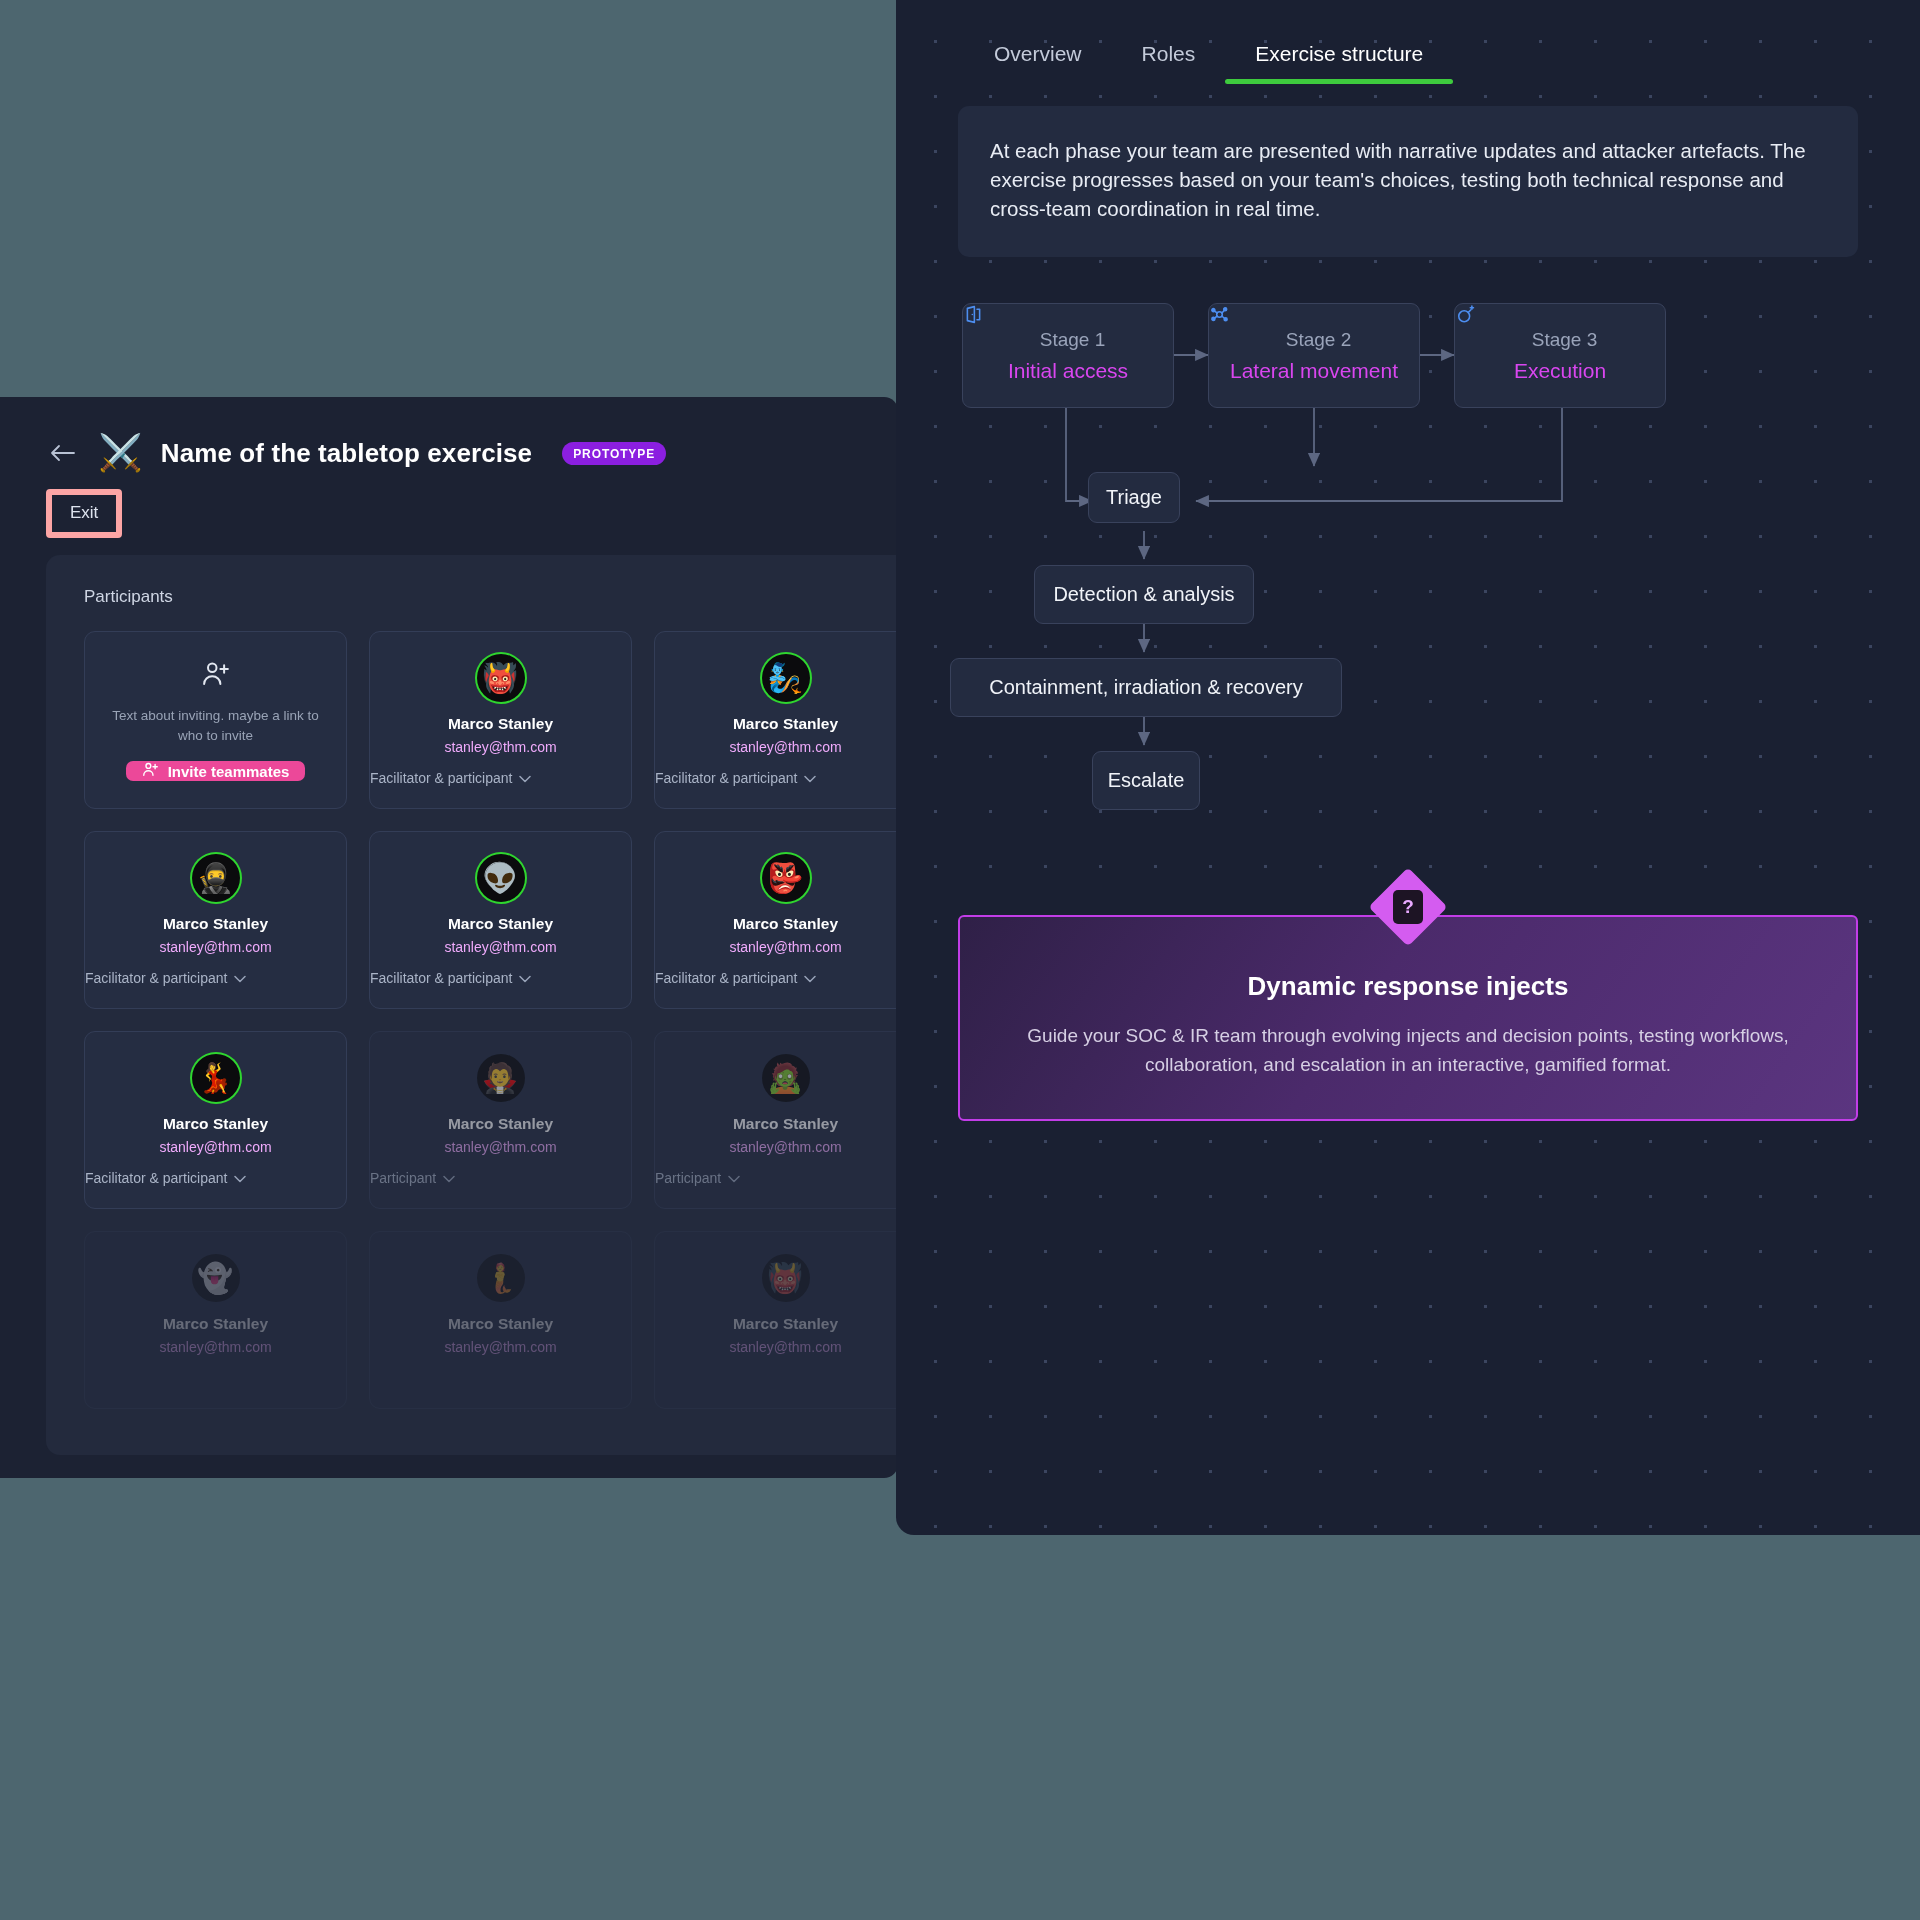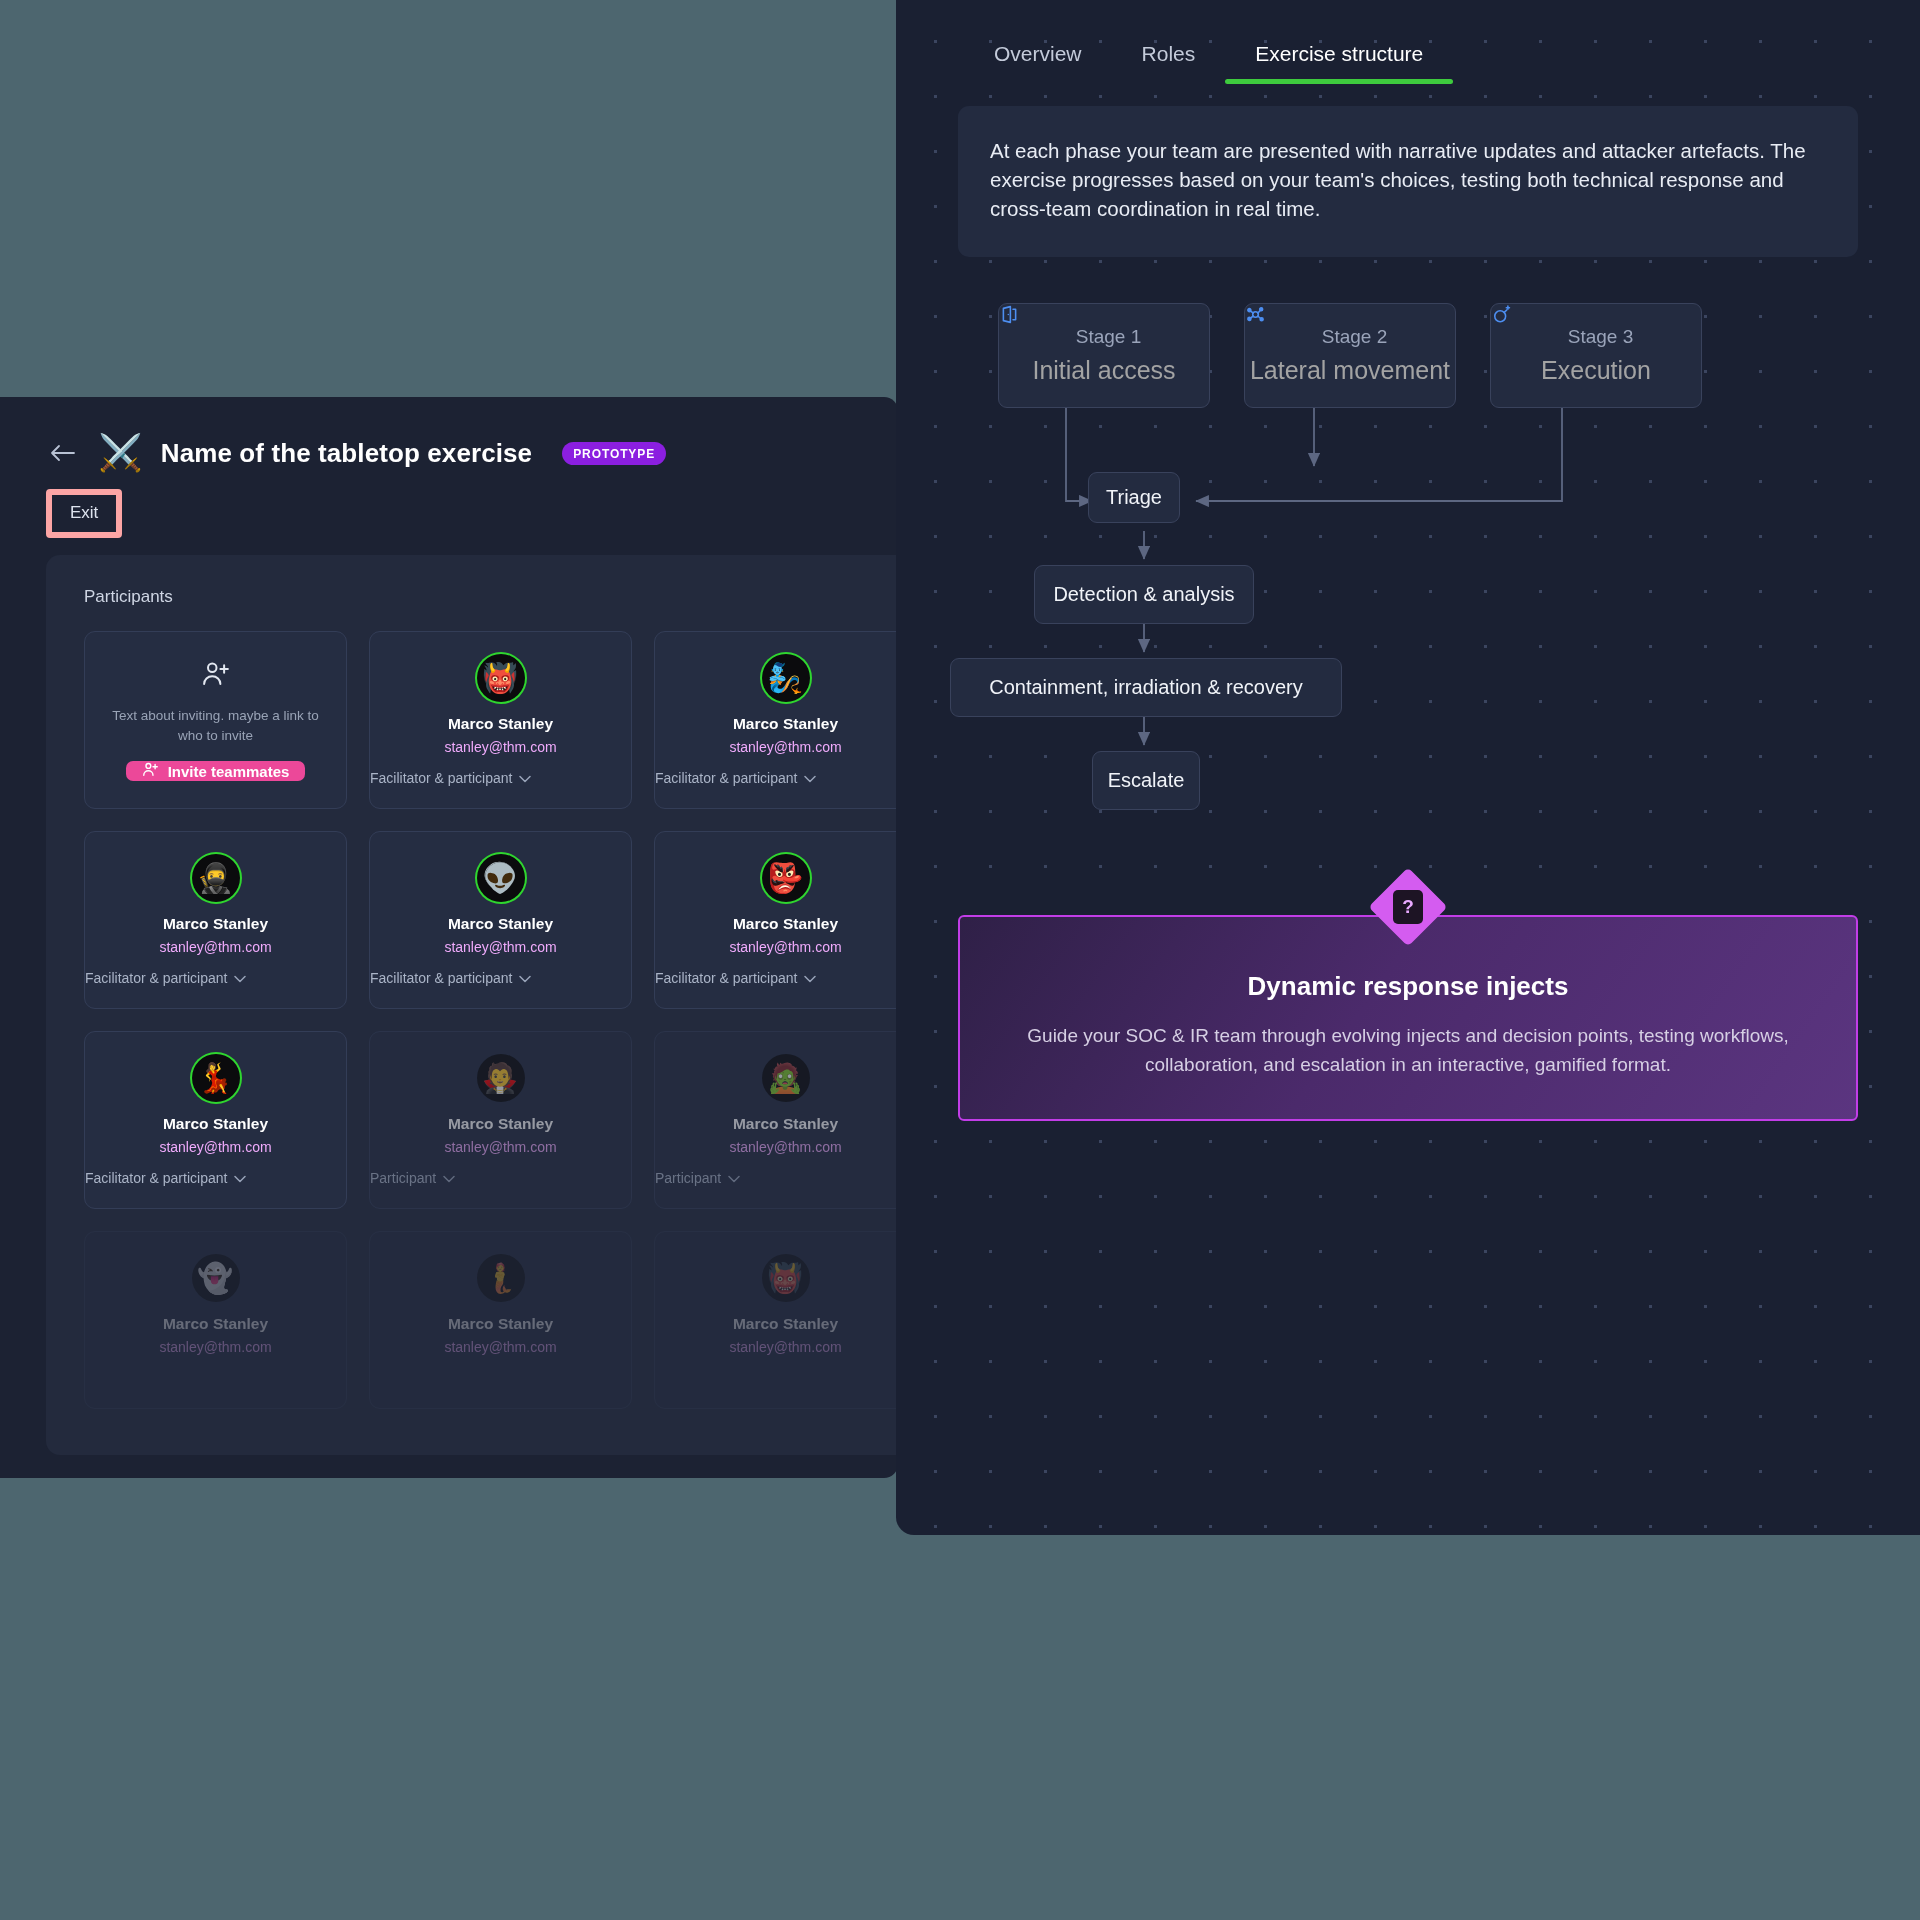--- a/index.html
+++ b/index.html
@@ -148,28 +148,28 @@
     position: absolute;
     background: #232b40;
     border: 1px solid #39425c;
     border-radius: 9px;
     color: #f0f3f8;
     display: flex; align-items: center; justify-content: center;
     cursor: pointer;
   }
   .stagebox {
     flex-direction: column; justify-content: center; gap: 8px;
-    width: 212px; height: 105px; top: 0; margin-left: 36px;
+    width: 212px; height: 105px; top: 0;
   }
   .stage-head {
     display: flex; align-items: center; gap: 9px;
     font-size: 19px; color: #9aa4ba;
   }
   .stage-icon { color: #4d8ef0; display: flex; }
-  .stage-name { font-size: 25px; color: #a3a3a3; }
+  .stage-name { font-size: 21px; color: #d946ef; }
 
   #n-triage { left: 192px; top: 169px; width: 92px; height: 51px; font-size: 20px; }
   #n-detect { left: 138px; top: 262px; width: 220px; height: 59px; font-size: 20px; }
   #n-contain{ left:  54px; top: 355px; width: 392px; height: 59px; font-size: 20px; }
   #n-escal  { left: 196px; top: 448px; width: 108px; height: 59px; font-size: 20px; }
 
   #flow svg { position: absolute; left: 0; top: 0; overflow: visible; }
 
   
   .callout-wrap { position: relative; margin: 82px 62px 0; }

